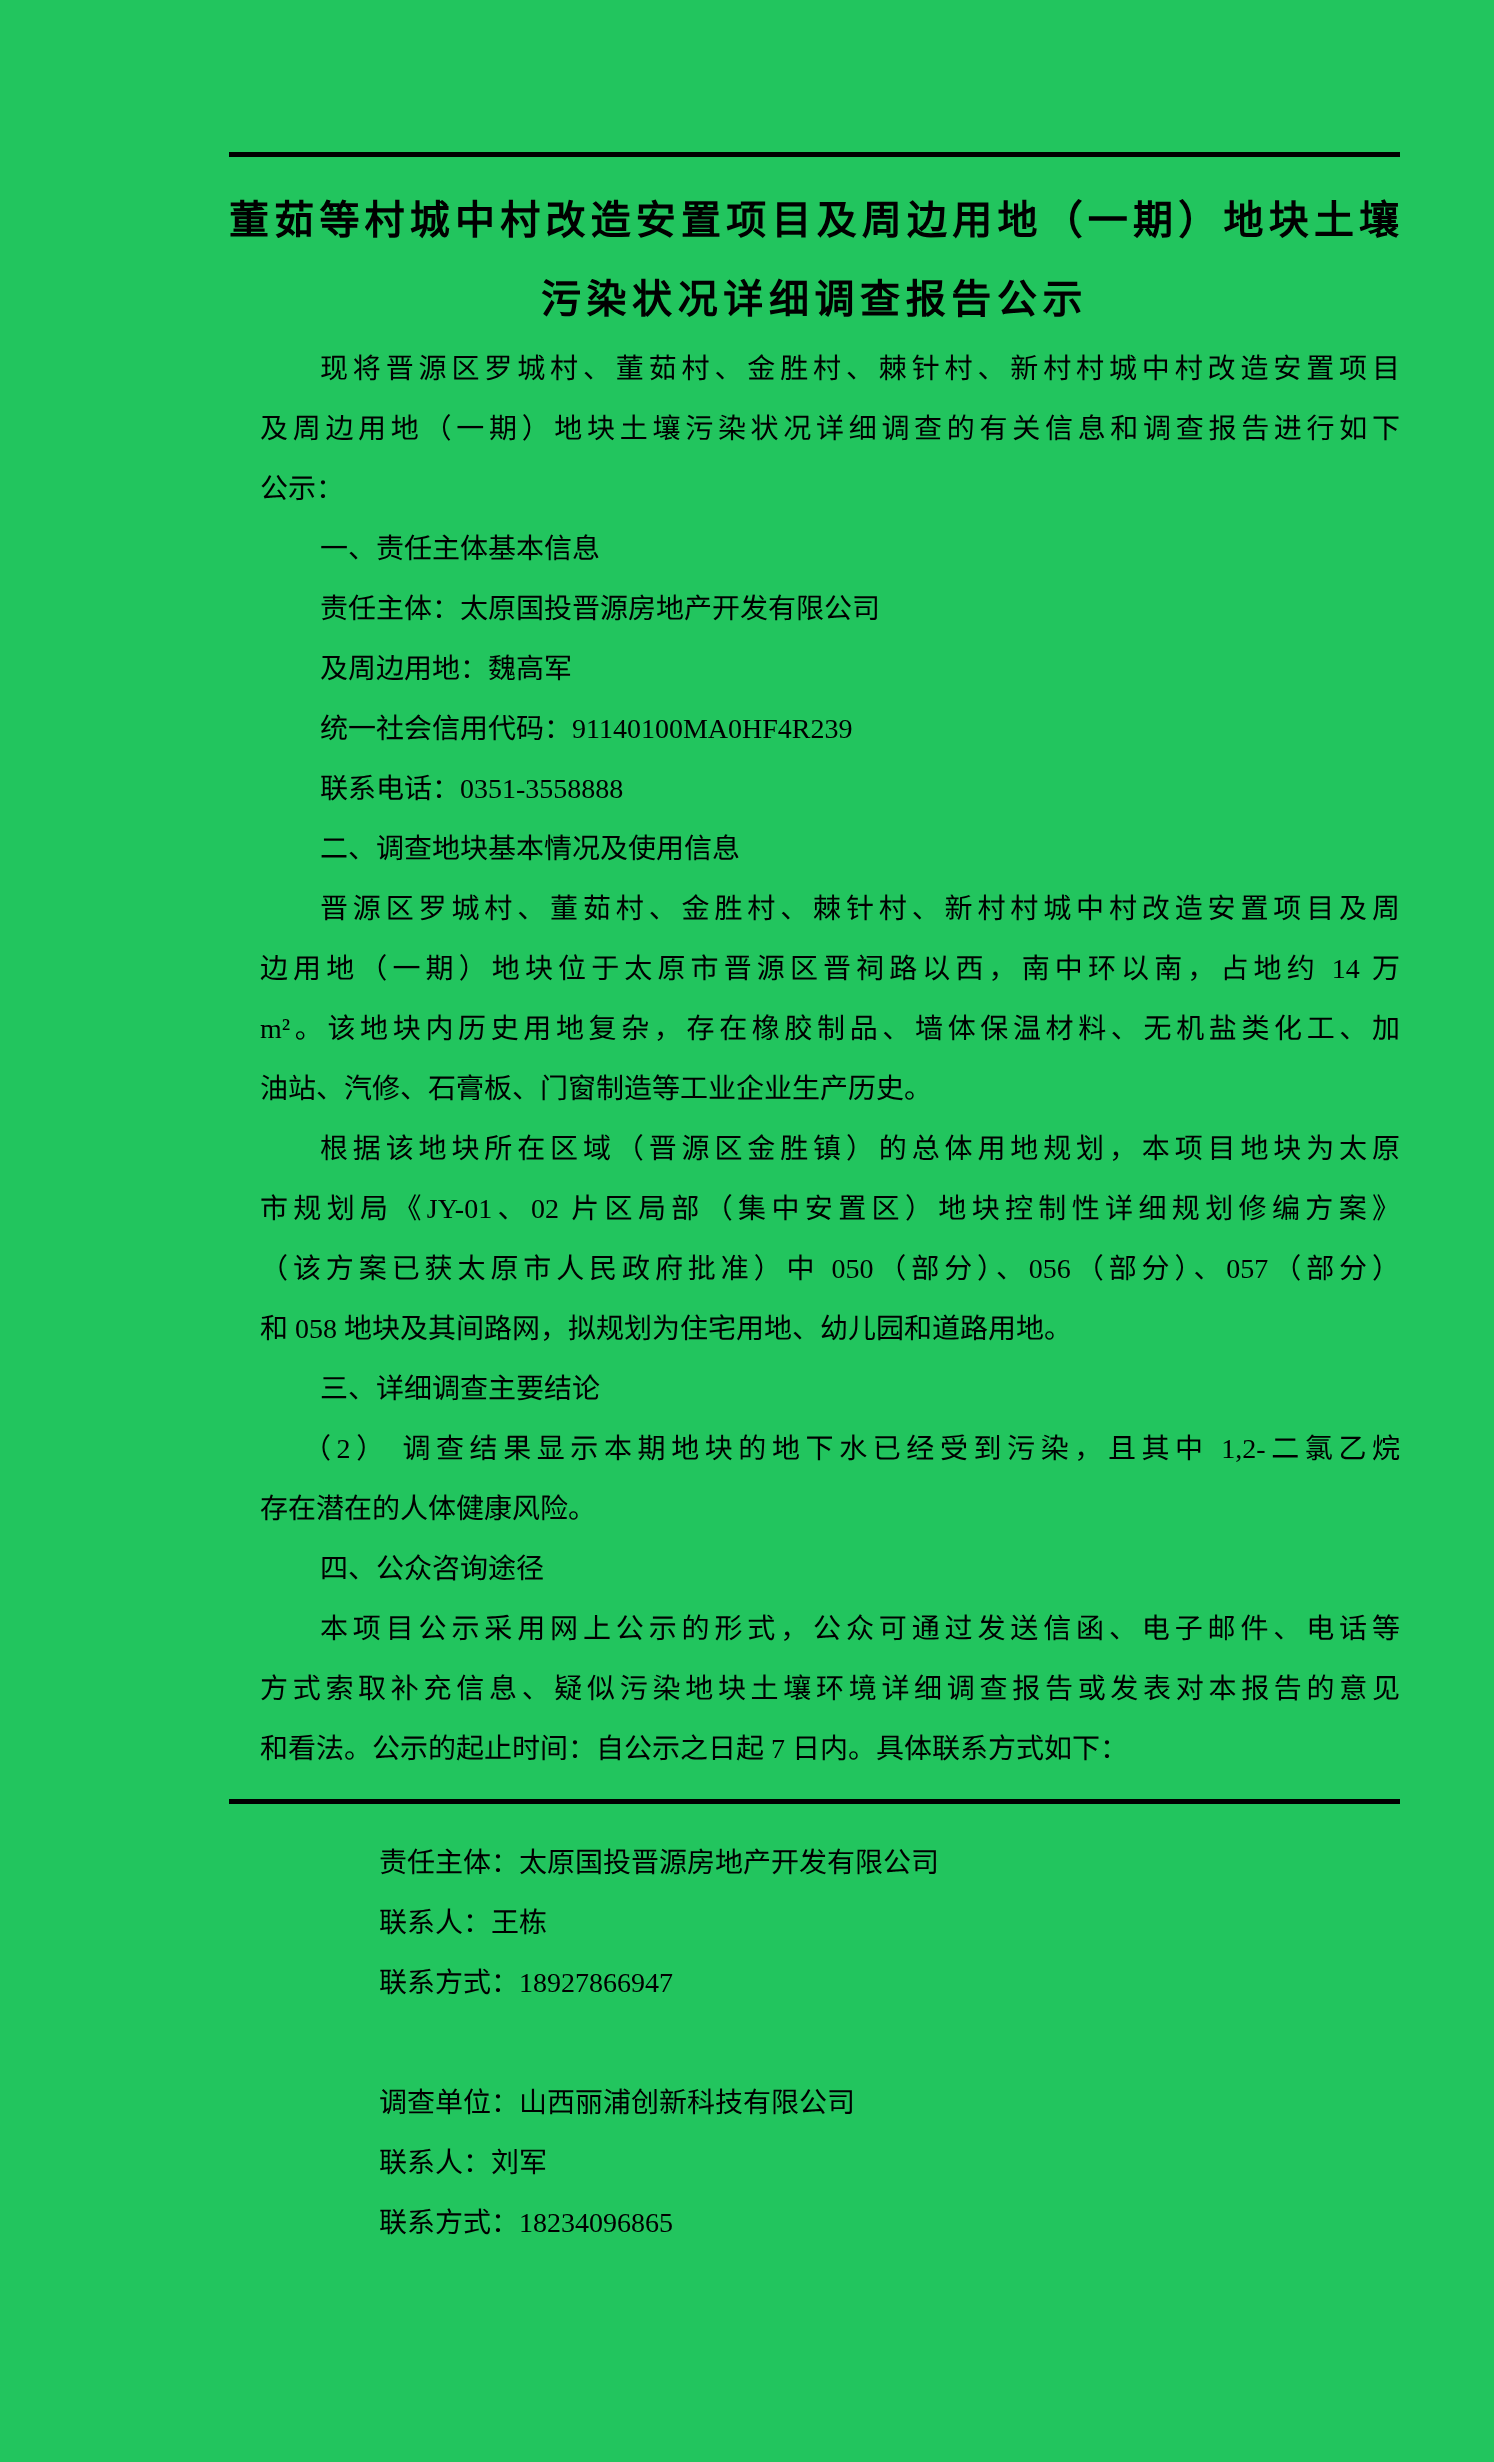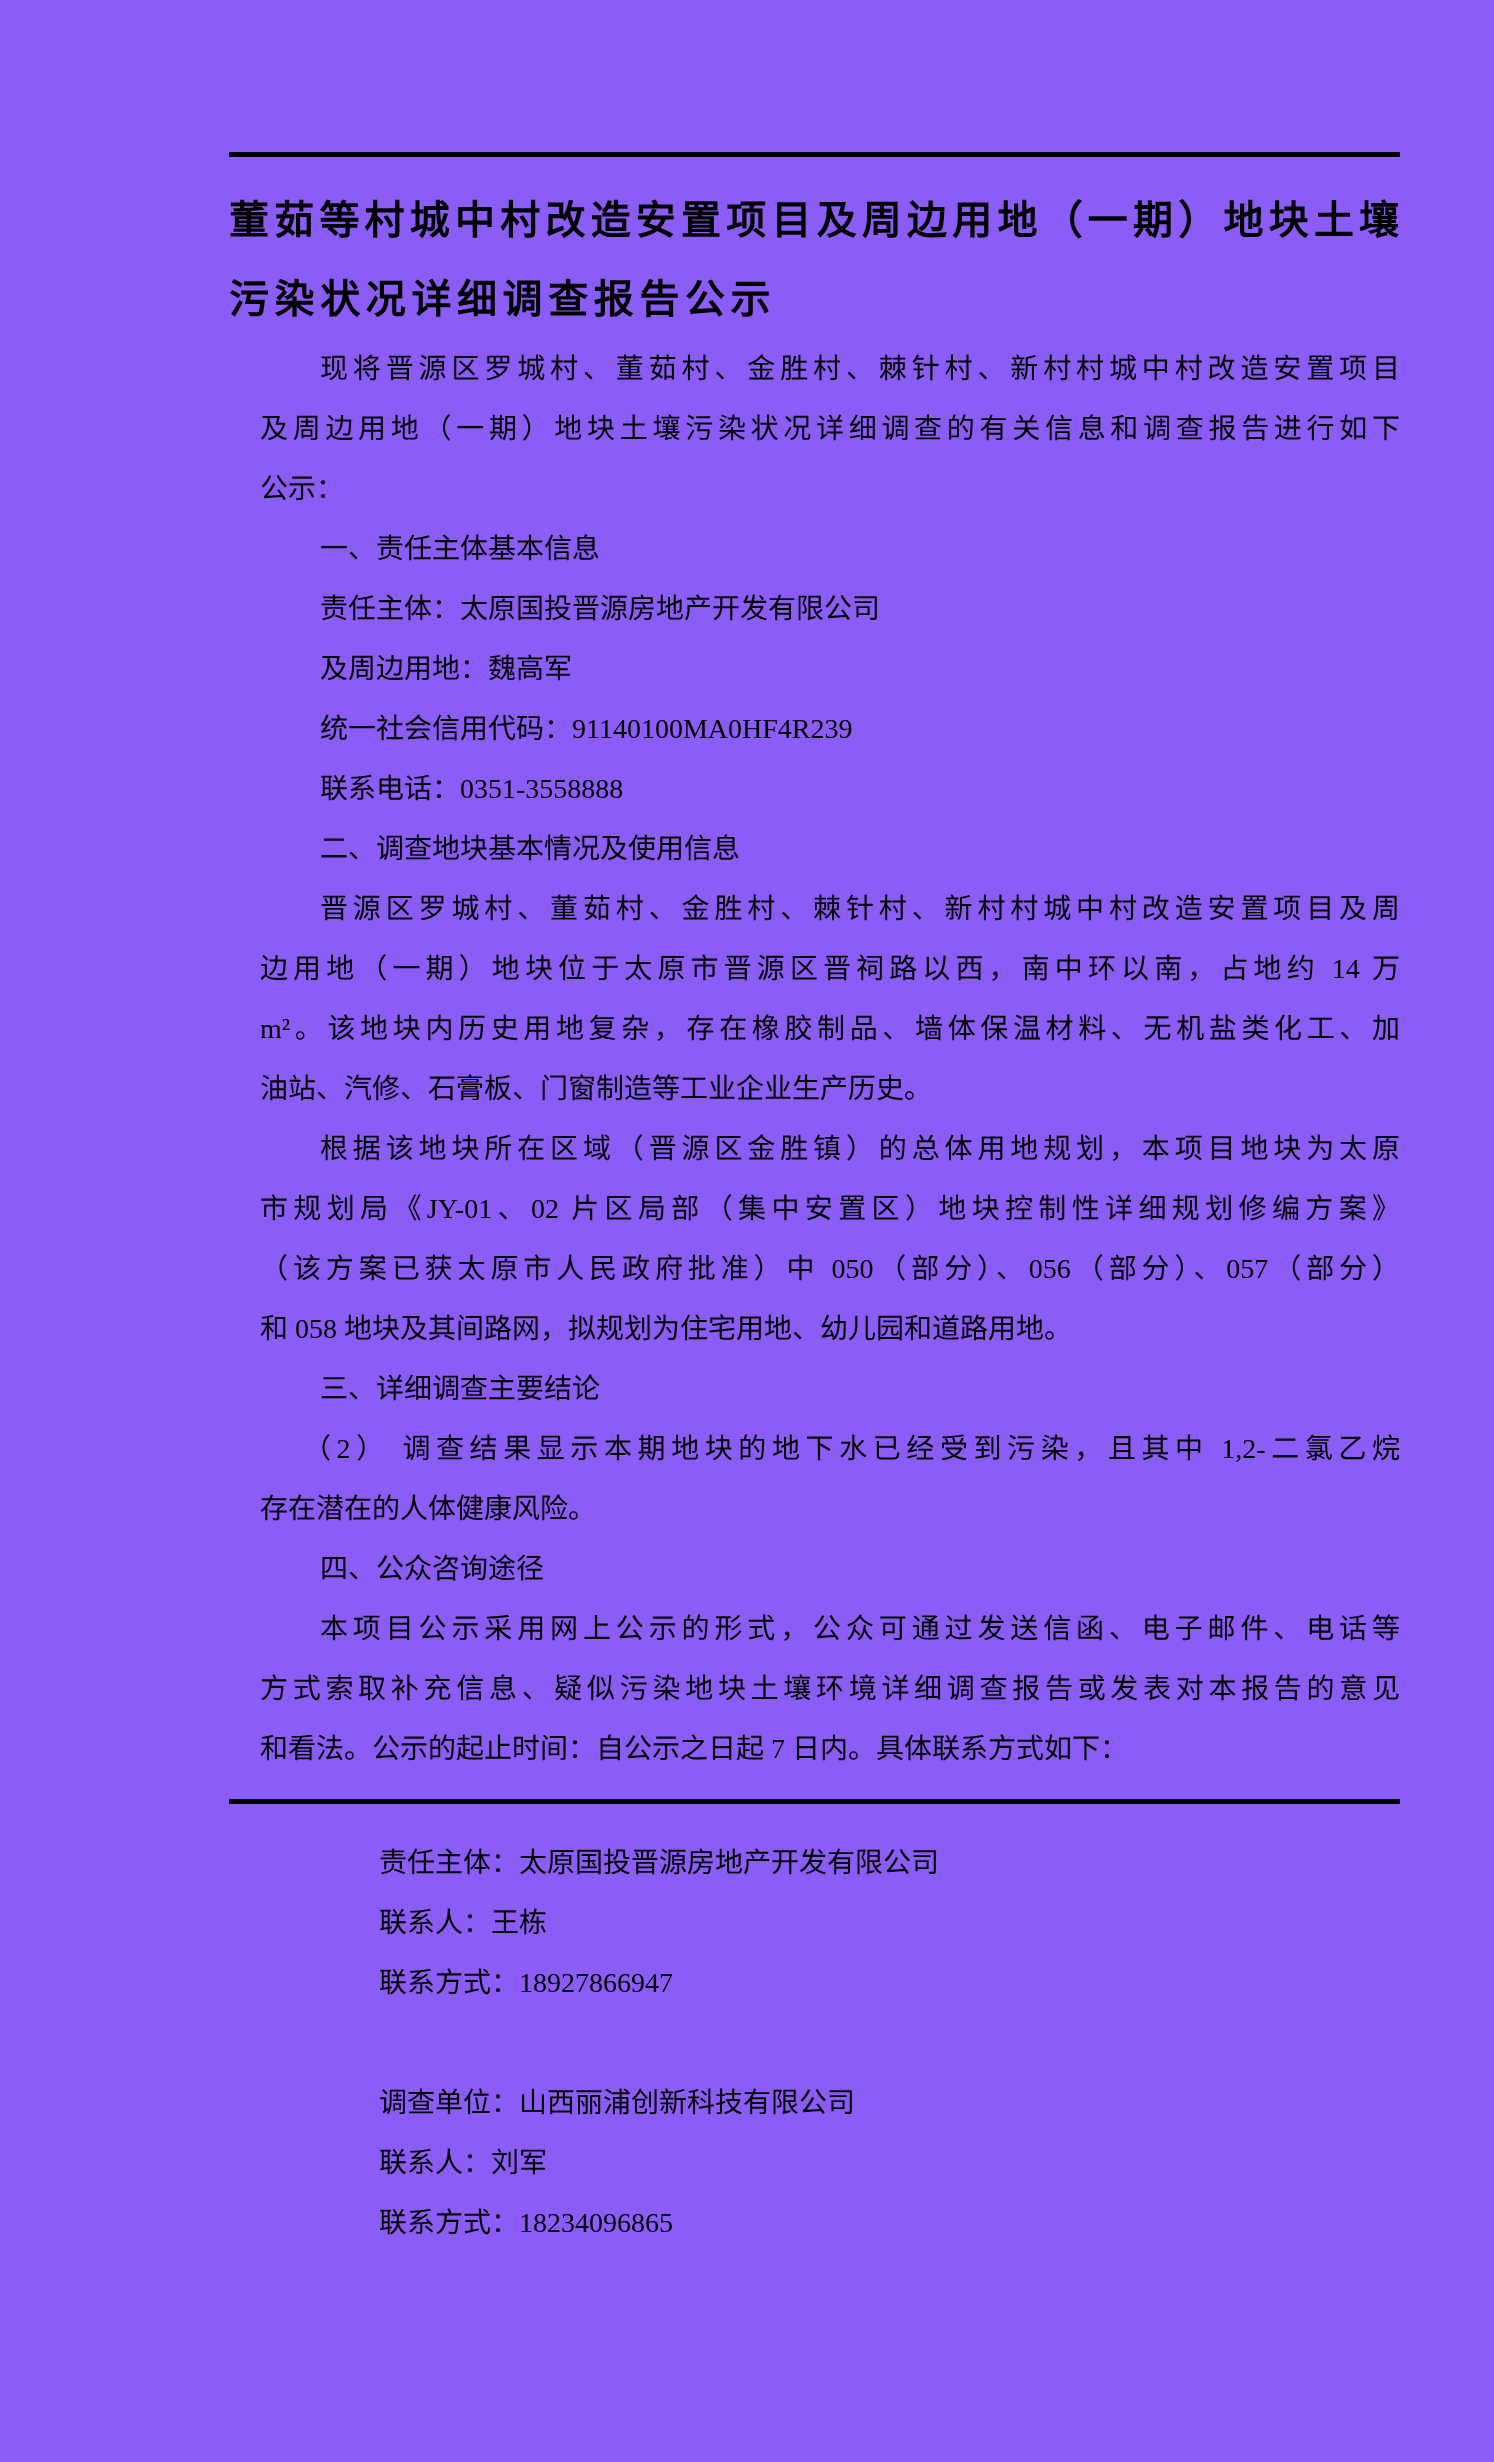--- a/index.html
+++ b/index.html
@@ -4,21 +4,21 @@
 <style>
   html, body {
     margin: 0;
     padding: 0;
     background: #ffffff;
   }
   .page {
     position: relative;
     width: 1494px;
     height: 2462px;
-    background: #8b5cf6;
+    background: #22c55e;
     color: #000000;
     box-sizing: border-box;
     padding-left: 229px;
     padding-right: 94px;
     overflow: hidden;
     font-family: "Liberation Serif", "DejaVu Serif", serif;
   }
   .rule {
     height: 4.7px;
     background: #000000;
@@ -34,21 +34,21 @@
     line-height: 79px;
     white-space: nowrap;
   }
   .title-l1 {
     text-align: justify;
     text-align-last: justify;
     letter-spacing: 0.9px;
     white-space: normal;
   }
   .title-l2 {
-    text-align: left;
+    text-align: center;
     letter-spacing: 5.6px;
   }
   .body-block { margin-top: 7.5px; }
   .line {
     font-size: 28px;
     line-height: 44px;
     height: 60px;
     white-space: nowrap;
     margin-left: 31px;
   }

